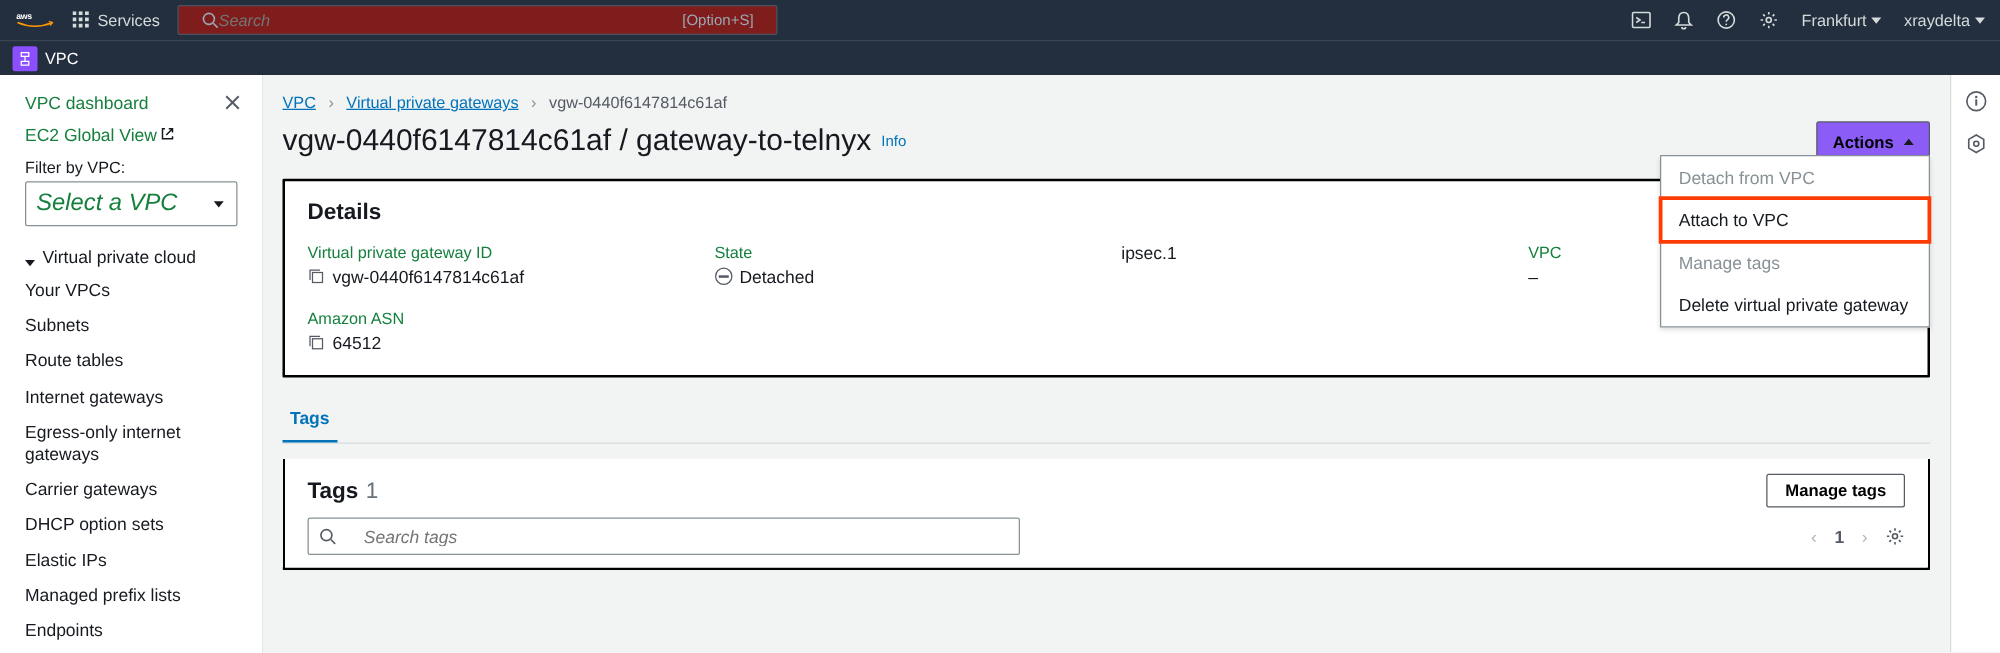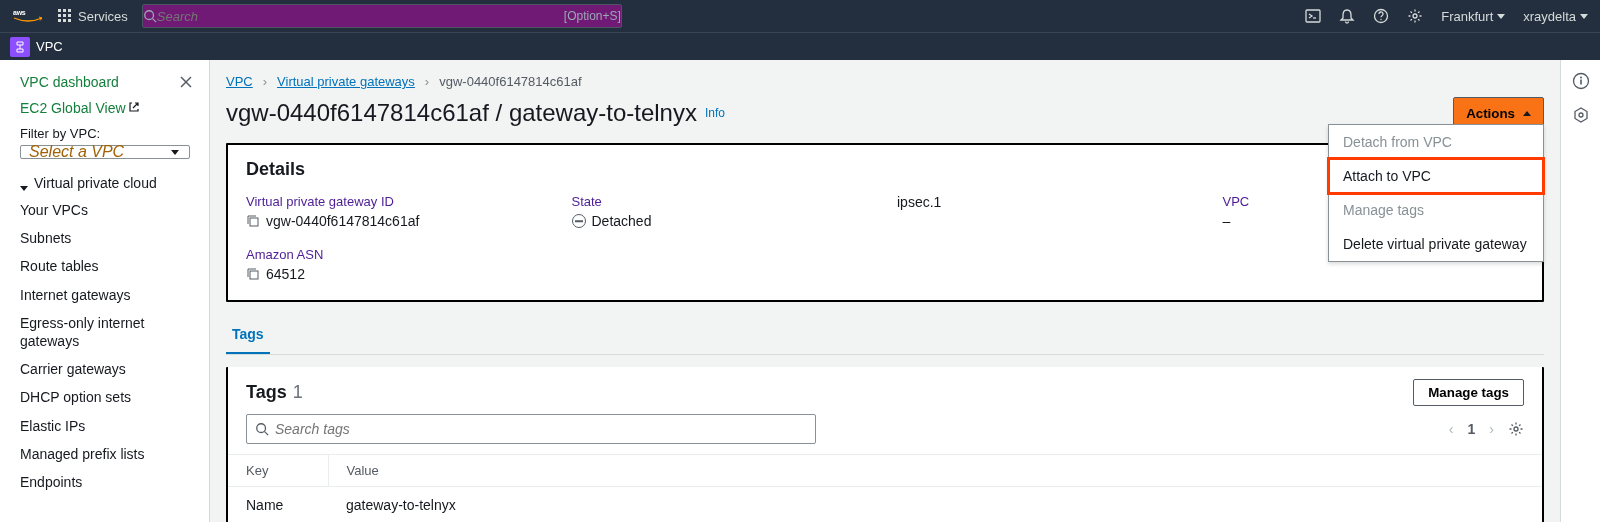--- a/index.html
+++ b/index.html
@@ -3,75 +3,75 @@
 <meta charset="utf-8">
 <style>
   * { box-sizing: border-box; margin: 0; padding: 0; font-family: "Amazon Ember", -apple-system, BlinkMacSystemFont, "Segoe UI", Arial, sans-serif; }
   body { background: #f2f3f3; color: #16191f; font-size: 14px; width: 1600px; height: 522px; overflow: hidden; position: relative; }
 
   
   .topnav { background: #232f3e; height: 32px; display: flex; align-items: center; padding: 0 12px; gap: 14px; }
   .aws-logo { color: #ff9900; font-weight: 700; font-size: 15px; letter-spacing: -0.5px; display:flex; align-items:center; }
   .aws-logo svg { width: 32px; height: 18px; }
   .services { color: #d5dbdb; display: flex; align-items: center; gap: 6px; font-size: 13px; cursor: pointer; }
-  .search-wrap { flex: 0 0 480px; display: flex; align-items: center; background: #701a75; border: 1px solid #4b5460; border-radius: 2px; height: 24px; padding: 0 0; color: #9ba7b3; }
+  .search-wrap { flex: 0 0 480px; display: flex; align-items: center; background: #7f1d1d; border: 1px solid #4b5460; border-radius: 2px; height: 24px; padding: 0 18px; color: #9ba7b3; }
   .search-wrap input { background: transparent; border: none; outline: none; color: #d5dbdb; font-style: italic; font-size: 13px; flex: 1; }
   .search-short { font-size: 12px; color: #9ba7b3; }
   .top-spacer { flex: 1; }
   .top-icons { display: flex; align-items: center; gap: 18px; color: #d5dbdb; }
   .top-icons .ic { cursor: pointer; display:flex; align-items:center; }
   .region, .account { color: #d5dbdb; font-size: 13px; display: flex; align-items: center; gap: 4px; cursor: pointer; }
   .caret-d { width: 0; height: 0; border-left: 4px solid transparent; border-right: 4px solid transparent; border-top: 5px solid #d5dbdb; display:inline-block; }
 
   
   .subnav { background: #232f3e; height: 28px; display: flex; align-items: center; padding: 0 10px; border-top: 1px solid #3a4553; }
   .vpc-chip { background: #8c4fff; width: 20px; height: 20px; border-radius: 2px; display: flex; align-items: center; justify-content: center; color: #fff; font-size: 10px; margin-right:6px;}
   .subnav .svc { color: #fff; font-size: 13px; }
 
   
   .layout { display: flex; height: calc(100% - 60px); }
   .sidebar { width: 210px; background: #fff; border-right: 1px solid #d5dbdb; padding: 14px 16px 0 20px; overflow-y: auto; }
   .sb-row1 { display:flex; justify-content:space-between; align-items:center; margin-bottom:10px;}
   .sb-link { color: #15803d; font-size: 14px; margin-bottom: 10px; display: block; }
   .ext { width:12px; height:12px; display:inline-block; margin-left:2px; }
   .sb-label { font-size: 13px; color: #16191f; margin-bottom:4px; }
-  .vpc-select { width: 170px; height: 14px; border: 1px solid #879196; border-radius: 2px; display:flex; align-items:center; justify-content:space-between; padding:0 8px; color:#a16207; font-style:italic; font-size:16px; margin-bottom:16px; cursor:pointer; }
+  .vpc-select { width: 170px; height: 36px; border: 1px solid #879196; border-radius: 2px; display:flex; align-items:center; justify-content:space-between; padding:0 8px; color:#15803d; font-style:italic; font-size:19px; margin-bottom:16px; cursor:pointer; }
   .sb-section { font-weight: 400; font-size: 14px; margin-bottom: 10px; display:flex; align-items:flex-end; gap:4px; }
   .sb-item { font-size: 14px; color: #16191f; margin-bottom: 10px; cursor:pointer; line-height:1.3; }
   .caret-side { display:inline-block; width:0; height:0; border-left:4px solid transparent; border-right:4px solid transparent; border-top:5px solid #16191f; margin-right:2px;}
 
   .main { flex: 1; padding: 14px 16px 0 16px; overflow: visible; position: relative; }
   .bc { font-size: 13px; color:#545b64; display:flex; gap:10px; align-items:center; margin-bottom:8px;}
   .bc a { color: #0073bb; text-decoration: underline; cursor:pointer; }
   .bc .sep { color:#879196; }
   .title-row { display:flex; align-items:center; margin-bottom:14px; }
   .title { font-size: 24px; font-weight:400; }
   .info { color:#0073bb; font-size:12px; margin-left:8px; cursor:pointer; }
-  .actions-btn { margin-left:auto; border:1px solid #545b64; background:#f97316; height:32px; padding:0 12px; border-radius:2px; display:flex; align-items:center; gap:8px; font-weight:700; cursor:pointer; }
+  .actions-btn { margin-left:auto; border:1px solid #545b64; background:#8b5cf6; height:32px; padding:0 12px; border-radius:2px; display:flex; align-items:center; gap:8px; font-weight:700; cursor:pointer; }
   .caret-u { width:0;height:0;border-left:4px solid transparent;border-right:4px solid transparent;border-bottom:5px solid #16191f; }
 
   .panel { background:#fff; border:2px solid #000000; border-radius:1px; margin-bottom:14px; }
   .panel-hd { padding:14px 18px; font-size:18px; font-weight:700; }
   .panel-body { padding:0 18px 18px 18px; }
   .grid4 { display:grid; grid-template-columns: 1fr 1fr 1fr 1fr; gap:24px; }
-  .kv-label { color:#4c1d95; font-size:13px; margin-bottom:4px; }
+  .kv-label { color:#15803d; font-size:13px; margin-bottom:4px; }
   .kv-val { color:#16191f; font-size:14px; display:flex; align-items:center; gap:6px; }
   .cp-ic { width:14px; height:14px; color:#545b64; cursor:pointer; flex-shrink:0; }
   .det-ic { width:14px; height:14px; border:1.5px solid #545b64; border-radius:50%; position:relative; flex-shrink:0; }
   .det-ic::after { content:""; position:absolute; left:2px; right:2px; top:50%; height:1.5px; background:#545b64; transform:translateY(-50%); }
 
   .tabs { display:flex; border-bottom:1px solid #d5dbdb; }
   .tab { padding:10px 6px; font-size:14px; font-weight:700; color:#0073bb; border-bottom:2px solid #0073bb; cursor:pointer; }
 
   .panel2-hd { display:flex; align-items:center; padding:12px 18px 8px 18px; }
   .panel2-hd .t { font-size:18px; font-weight:700; }
   .panel2-hd .cnt { color:#687078; font-size:18px; font-weight:400; margin-left:6px; }
   .mt-btn { margin-left:auto; border:1px solid #545b64; background:#fff; padding:5px 14px; border-radius:2px; font-weight:700; cursor:pointer; }
   .toolbar { display:flex; align-items:center; padding:0 18px 10px 18px; gap:12px; }
-  .search2 { flex:0 0 570px; display:flex; align-items:center; border:1px solid #879196; border-radius:2px; height:30px; padding:0 8px; gap:6px;}
+  .search2 { flex:0 0 570px; display:flex; align-items:center; border:1px solid #879196; border-radius:2px; height:30px; padding:0 8px; gap:22px;}
   .search2 input { border:none; outline:none; font-style:italic; font-size:14px; flex:1; }
   .pager { margin-left:auto; display:flex; align-items:center; gap:14px; color:#545b64; }
   .pg-ic { cursor:pointer; }
   .gear-ic { cursor:pointer; }
 
   table.tags { width:100%; border-collapse:collapse; }
   table.tags th { text-align:left; font-weight:400; color:#545b64; font-size:13px; padding:8px 18px; border-top:1px solid #eaeded; }
   table.tags th:first-child { border-right:1px solid #eaeded; width:100px; }
   table.tags td { padding:10px 18px; font-size:14px; border-top:1px solid #eaeded; }
 
@@ -299,34 +299,20 @@
           <span style="font-weight:700">1</span>
           <span class="pg-ic" style="color:#aab7b8">›</span>
           <span class="gear-ic">
               <svg width="16" height="16" viewBox="0 0 16 16">
                 <circle cx="8" cy="8" r="2" stroke="#545b64" fill="none" stroke-width="1.3"></circle>
                 <path d="M8 1.5v2M8 12.5v2M1.5 8h2M12.5 8h2M3.5 3.5l1.4 1.4M11.1 11.1l1.4 1.4M12.5 3.5l-1.4 1.4M4.9 11.1l-1.4 1.4" stroke="#545b64" stroke-width="1.3"></path>
               </svg>
             </span>
         </div>
       </div>
-      <table class="tags">
-        <thead>
-            <tr>
-          <th>Key</th>
-          <th>Value</th>
-        </tr>
-          </thead>
-        <tbody>
-          <tr>
-            <td>Name</td>
-            <td>gateway-to-telnyx</td>
-          </tr>
-        </tbody>
-      </table>
     </div>
   </div>
 
   <div class="rightrail">
     <span class="rr-ic">
         <svg width="18" height="18" viewBox="0 0 18 18">
           <circle cx="9" cy="9" r="7.5" stroke="#545b64" fill="none" stroke-width="1.3"></circle>
           <circle cx="9" cy="5.5" r="1" fill="#545b64"></circle>
           <rect x="8.2" y="7.5" width="1.6" height="5" fill="#545b64"></rect>
         </svg>

